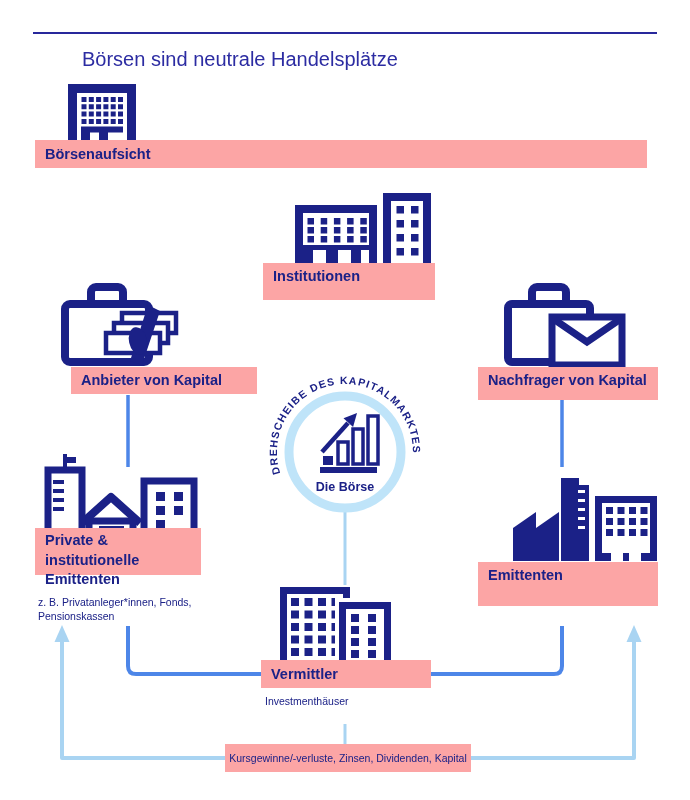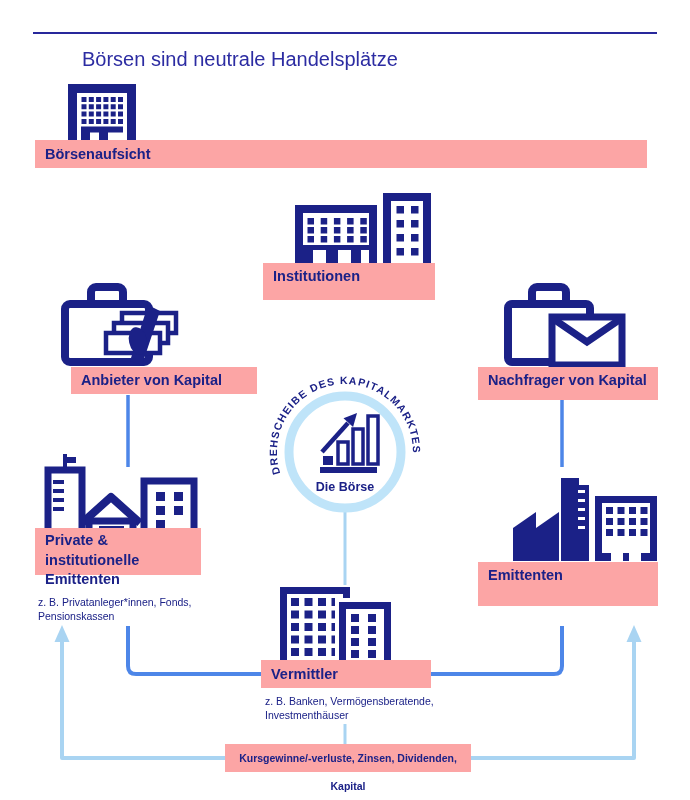--- a/index.html
+++ b/index.html
@@ -14,21 +14,21 @@
   .desc{position:absolute;color:#1b2187;font-size:10.5px;line-height:13.5px;z-index:4;}
   .icon{position:absolute;z-index:3;}
   svg{display:block;overflow:visible;}
   #b-aufsicht{left:35px;top:140px;width:612px;height:28px;line-height:28px;}
   #b-inst{left:263px;top:263px;width:172px;height:37px;line-height:27px;}
   #b-anb{left:35px;top:367px;width:186px;height:27px;line-height:27px;margin-left:36px;}
   #b-nach{left:478px;top:367px;width:180px;height:33px;line-height:27px;}
   #b-inv{left:35px;top:528px;width:166px;height:44px;line-height:19.5px;padding-top:3px;}
   #b-emi{left:478px;top:562px;width:180px;height:44px;line-height:27px;}
   #b-ver{left:261px;top:660px;width:170px;height:28px;line-height:28px;}
-  #b-flow{left:225px;top:744px;width:246px;height:28px;line-height:28px;font-weight:bold;
+  #b-flow{left:225px;top:744px;width:246px;height:28px;line-height:28px;font-weight:normal;
           font-size:10.5px;text-align:center;}
   #b-flow>span{padding-left:0;}
 </style>
 </head>
 <body>
 
 <div id="canvas">
 
   <svg class="abs lay1" width="690" height="800" viewBox="0 0 690 800">
     <path d="M128,395 L128,467" stroke="#4d86e8" stroke-width="3.5" fill="none"></path>
@@ -164,21 +164,20 @@
     <path fill="#1b2187" d="M13 13h8v8h-8zM26.5 13h8v8h-8zM40 13h8v8h-8zM53.5 13h8v8h-8zM13 25.5h8v8h-8zM26.5 25.5h8v8h-8zM40 25.5h8v8h-8zM53.5 25.5h8v8h-8zM13 38h8v8h-8zM26.5 38h8v8h-8zM40 38h8v8h-8zM53.5 38h8v8h-8zM13 50.5h8v8h-8zM26.5 50.5h8v8h-8zM40 50.5h8v8h-8zM53.5 50.5h8v8h-8zM13 63h8v8h-8zM26.5 63h8v8h-8zM40 63h8v8h-8zM53.5 63h8v8h-8z"></path>
     <rect x="57" y="13" width="60" height="62" fill="#fff"></rect>
     <rect x="61" y="17" width="52" height="58" fill="#1b2187"></rect>
     <rect x="68" y="24" width="38" height="51" fill="#fff"></rect>
     <path fill="#1b2187" d="M73 29h8v8h-8zM90 29h8v8h-8zM73 41h8v8h-8zM90 41h8v8h-8zM73 53h8v8h-8zM90 53h8v8h-8zM73 65h8v8h-8zM90 65h8v8h-8z"></path>
   </svg>
   <div class="banner" id="b-ver">
     <span>Vermittler</span>
   </div>
   <div class="desc" style="left:265px;top:695px">
-    <div>z. B. Banken, Vermögensberatende,</div>
     <div>Investmenthäuser</div>
   </div>
 
   <div class="banner" id="b-flow">
     <span>Kursgewinne/-verluste, Zinsen, Dividenden, Kapital</span>
   </div>
 
 </div>
 
 </body></html>

